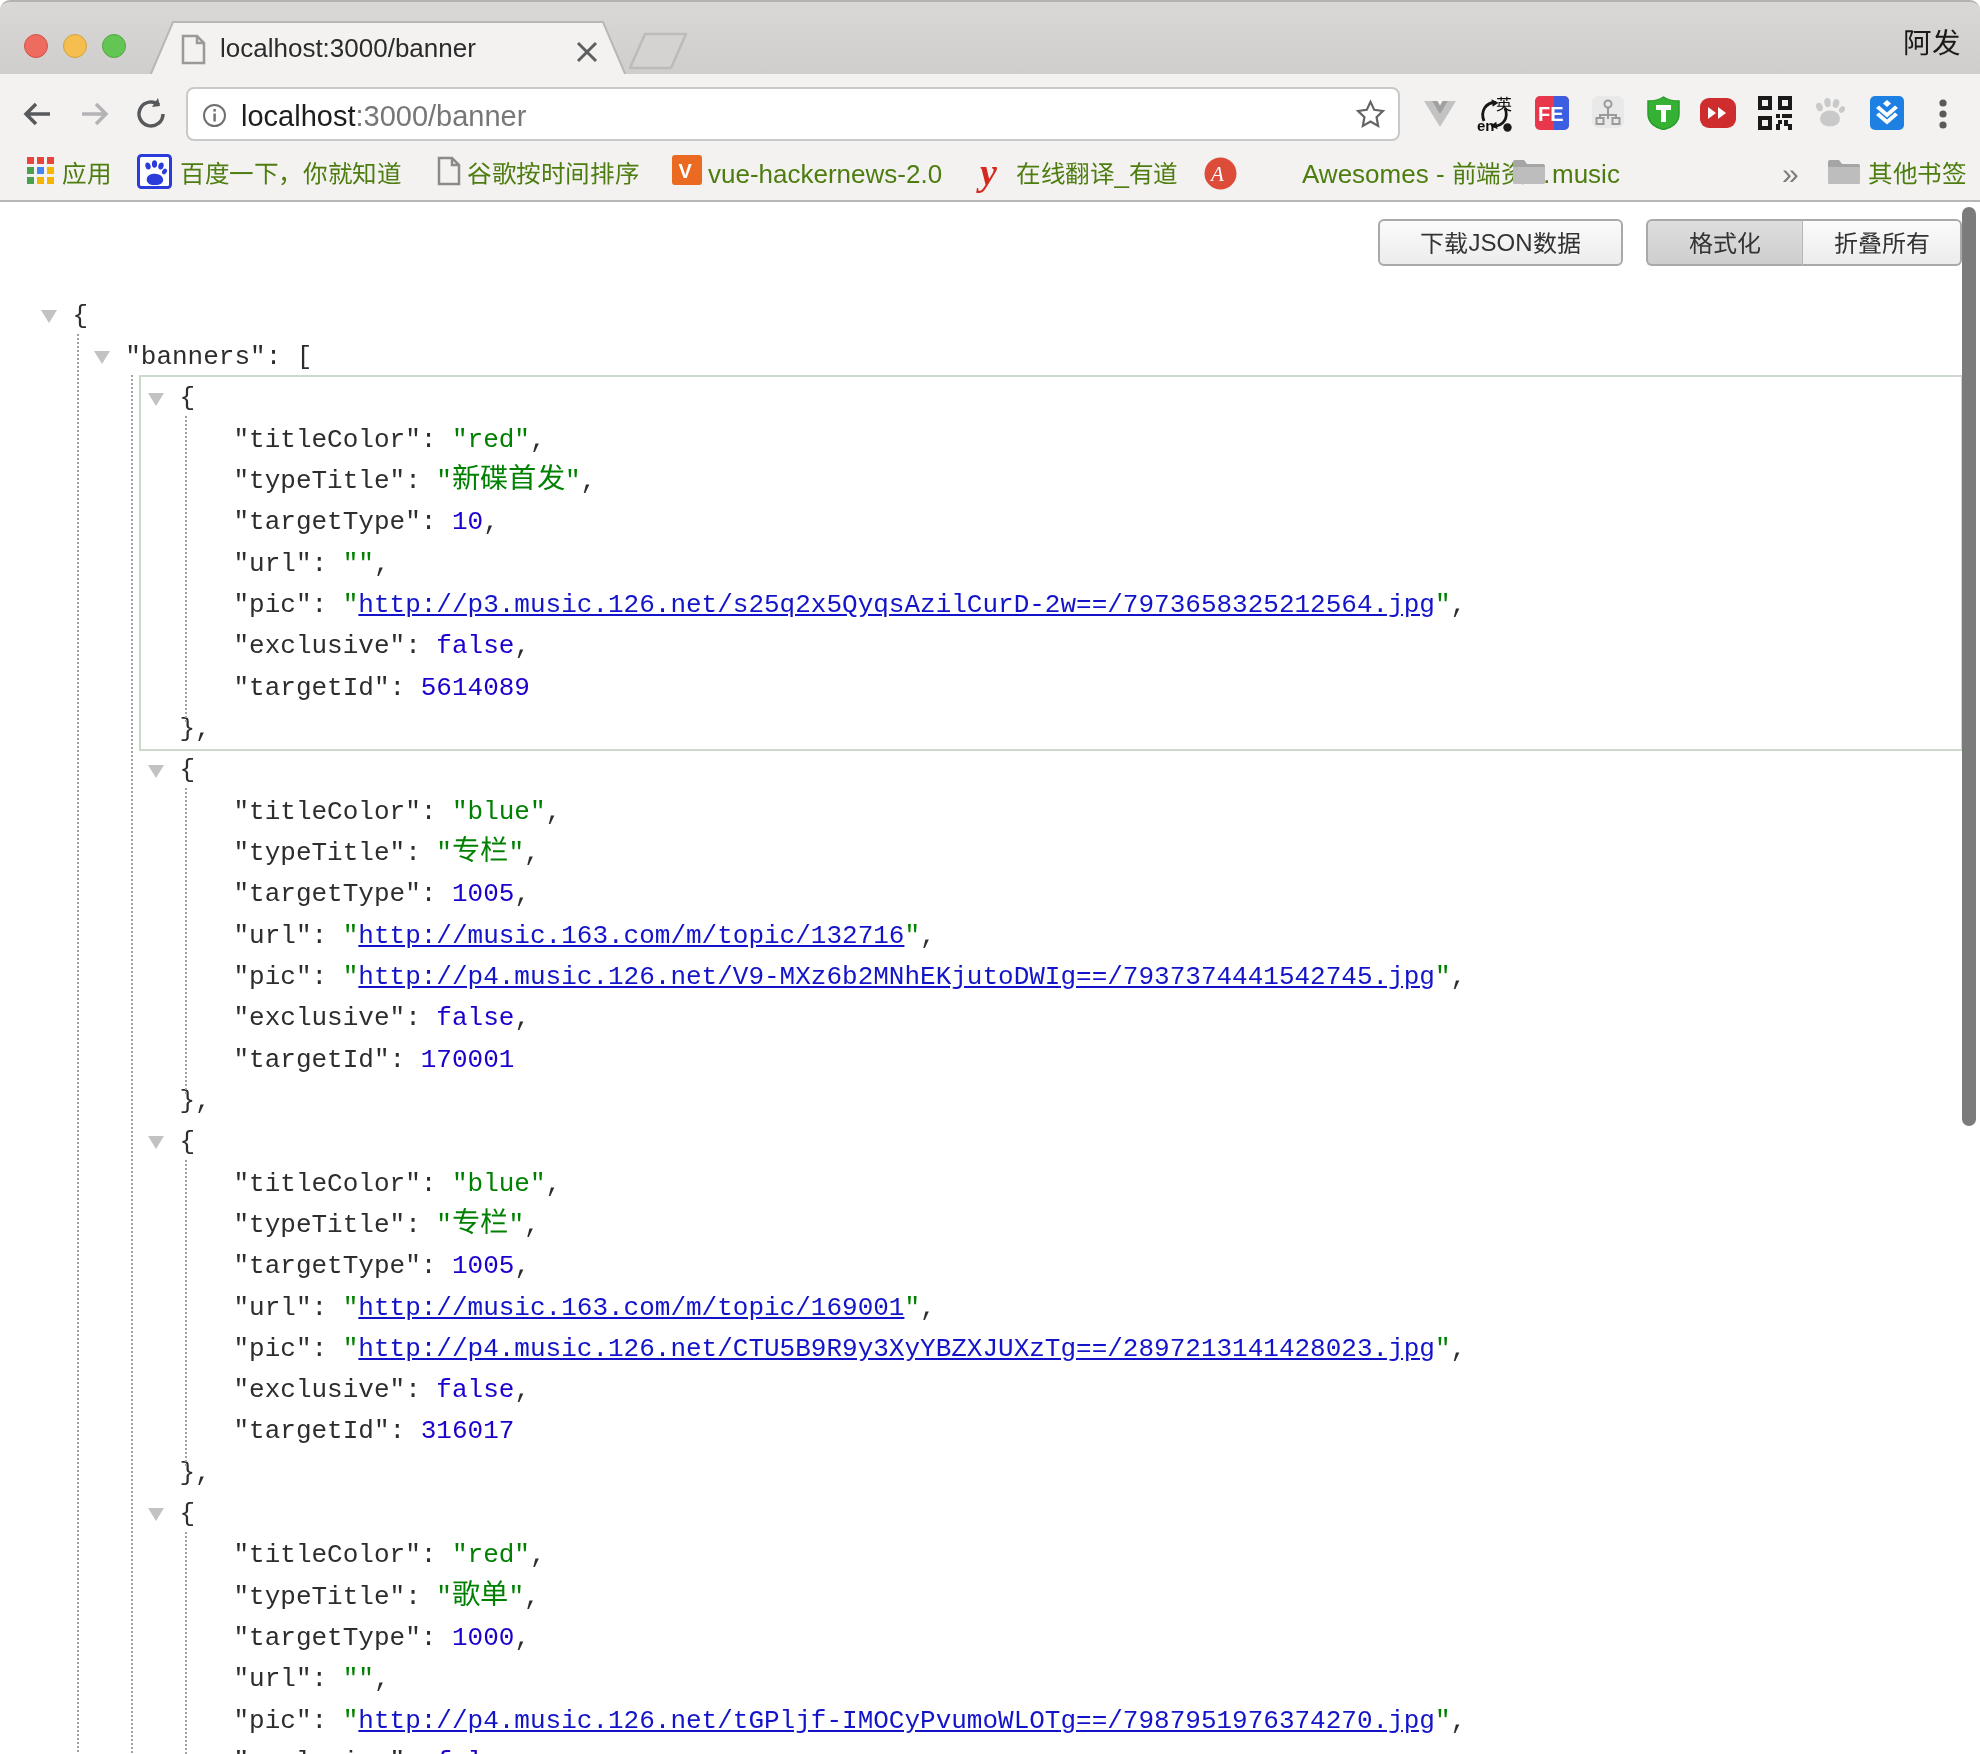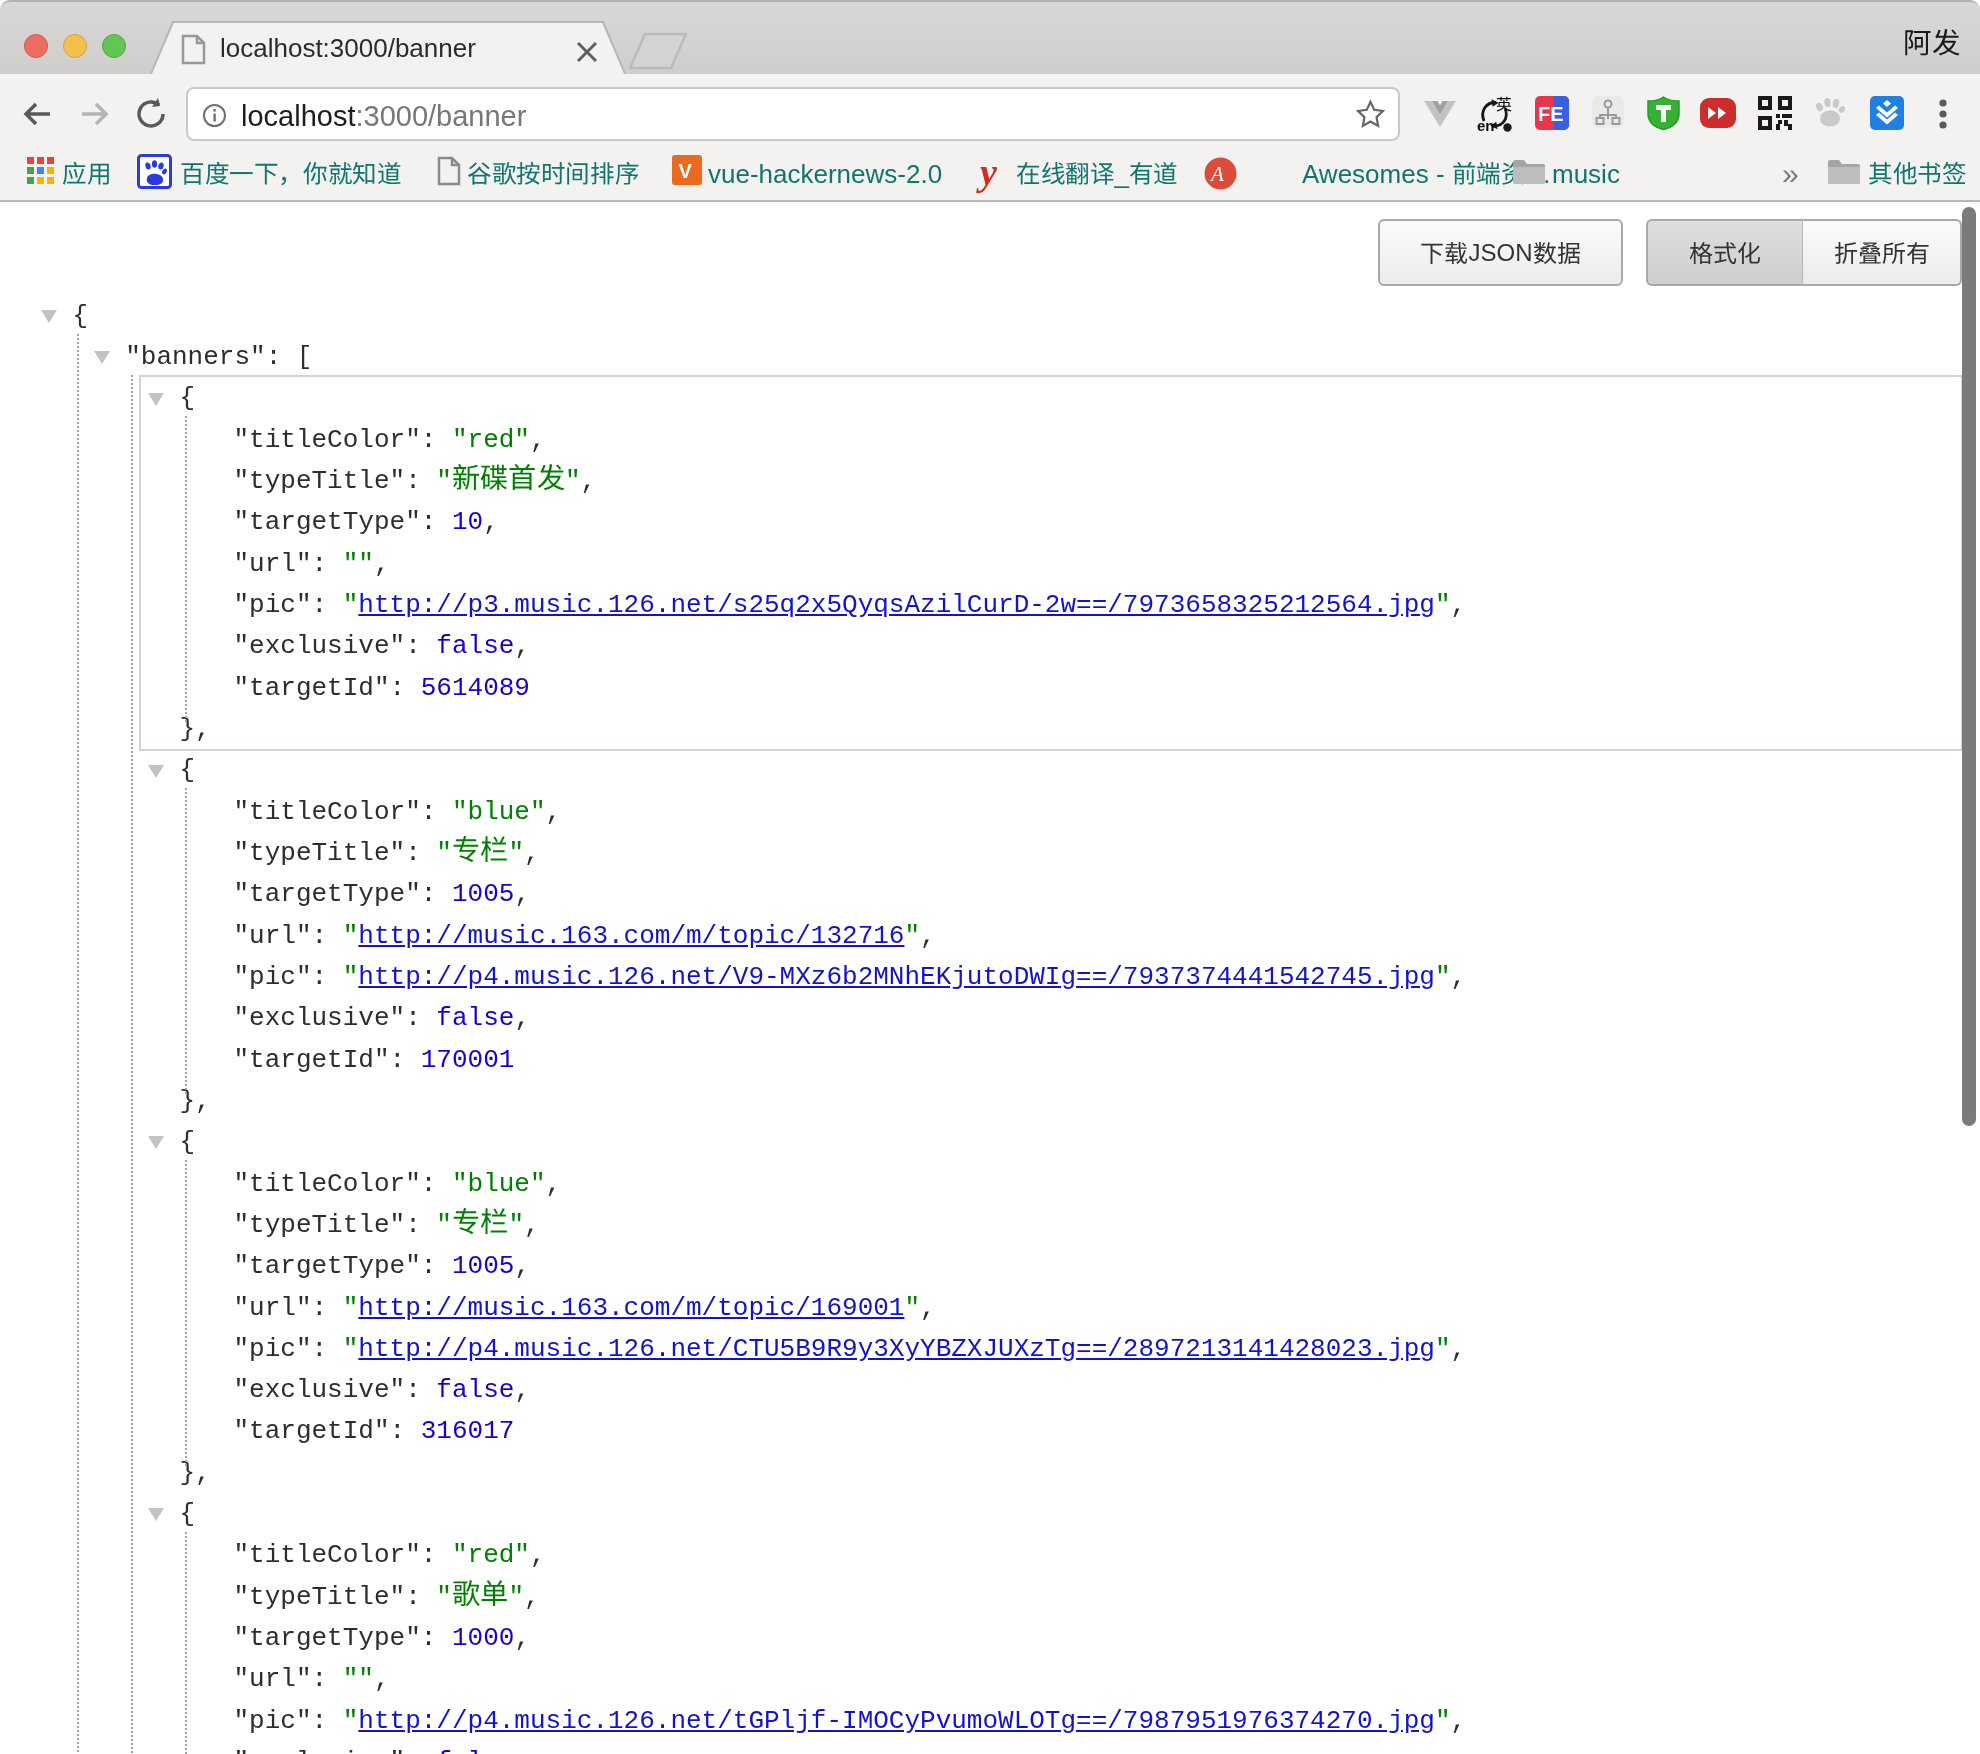--- a/index.html
+++ b/index.html
@@ -25,41 +25,41 @@
 #toolbar { position:absolute; left:0; top:74px; width:1980px; height:128px;
   background:#f3f2f1; border-bottom:2px solid #b7b7b7; }
 #omni { position:absolute; left:186px; top:13px; width:1214px; height:54px;
   background:#fff; border:2px solid #c9c9c9; border-radius:8px; }
 #urltext { position:absolute; left:53px; top:11px; font-size:29px; color:#1d1d1f; white-space:pre; }
 #urltext .gray { color:#777; }
 .toolicon { position:absolute; top:22px; }
 
 
 #bookmarks { position:absolute; left:0; top:148px; width:1980px; height:52px; background:#f3f2f1; }
-.bm { position:absolute; top:0; height:52px; line-height:52px; font-size:26px; color:#0f766e; white-space:nowrap; }
+.bm { position:absolute; top:0; height:52px; line-height:52px; font-size:26px; color:#4d7c0f; white-space:nowrap; }
 .bmicon { position:absolute; top:10px; }
 
 
 #content { position:absolute; left:0; top:202px; width:1980px; height:1552px; background:#fff; }
 
 
 .jl { position:absolute; font-family:"Liberation Mono", monospace; font-size:26px;
       line-height:41.32px; height:41.32px; white-space:pre; color:#2d2d2d; }
 .k { color:#2d2d2d; } .p { color:#2d2d2d; }
 .s { color:#008000; }
 .n { color:#1A01CC; font-weight:normal; }
 .a { color:#1313c9; text-decoration:underline; }
 .tri { position:absolute; width:0; height:0; border-left:8px solid transparent;
        border-right:8px solid transparent; border-top:13px solid #c2c2c2; }
 .gd { position:absolute; width:2px; background:repeating-linear-gradient(to bottom,#a2a2a2 0,#a2a2a2 2px,transparent 2px,transparent 4px); }
 #hlbox { position:absolute; left:138.5px; top:173px; width:1824px; height:376px;
         border:2px solid #cbd8cb; }
 
 
-.btn { position:absolute; top:17px; height:67px; border:2px solid #a9a9a9; border-radius:6px;
+.btn { position:absolute; top:17px; height:47px; border:2px solid #a9a9a9; border-radius:6px;
   background:linear-gradient(#fbfbfb,#ececec); font-size:24px; color:#333;
   display:flex; align-items:center; justify-content:center; }
 #scroll { position:absolute; left:1962px; top:5px; width:14px; height:919px;
   background:#7b7b7b; border-radius:7px; }
 </style></head><body>
 <svg width="0" height="0" style="position:absolute">
     <defs>
       <path id="u963F" d="M38.1 10.8V17.9H80.5V86.6C80.5 88.6 79.8 89.2 77.6 89.2C75.5 89.4 68.1 89.4 60.2 89.1C61.2 91.1 62.3 94.1 62.7 95.9C73 96 79.1 96 82.7 94.8C86.2 93.8 87.7 91.7 87.7 86.6V17.9H96.3V10.8ZM41.5 32V75.9H48V68.3H69.8V32ZM48 38.6H63.1V61.8H48ZM8.1 8.3V96H14.8V15.1H28.1C25.9 21.8 23 30.6 20.1 37.7C27.3 45.7 29.1 52.6 29.1 58.1C29.1 61.1 28.6 64 27 65.1C26.2 65.6 25.1 65.9 23.9 66C22.3 66.1 20.3 66 18.1 65.8C19.2 67.8 19.9 70.7 19.9 72.5C22.2 72.6 24.7 72.6 26.7 72.3C28.7 72.1 30.5 71.5 31.9 70.5C34.7 68.4 35.8 64.2 35.8 58.8C35.8 52.5 34.2 45.3 26.9 36.9C30.3 28.9 33.9 19.1 36.8 10.9L32 8L30.8 8.3Z"></path>
       <path id="u53D1" d="M67.3 9C71.6 13.6 77.3 20 80.1 23.8L86 19.7C83.2 16.1 77.4 9.9 73.1 5.4ZM14.4 35.7C15.4 34.6 18.8 34 25.1 34H39.1C32.5 54.8 21.4 71.2 3 82.3C4.9 83.6 7.6 86.5 8.6 88.1C21.6 80.1 31.1 69.9 38.1 57.5C42.1 65 47.1 71.5 53.1 77C44.5 83.1 34.4 87.3 24 89.8C25.4 91.4 27.2 94.2 28 96.2C39.2 93.1 49.8 88.5 58.9 81.9C68 88.6 78.9 93.4 91.7 96.3C92.8 94.2 94.8 91.2 96.4 89.6C84.2 87.3 73.6 83 64.8 77.2C73.5 69.5 80.3 59.5 84.4 46.7L79.3 44.3L77.9 44.7H44.1C45.4 41.3 46.7 37.7 47.7 34H93L93.1 26.8H49.7C51.3 19.9 52.6 12.7 53.7 5L45.3 3.6C44.3 11.8 42.9 19.5 41.1 26.8H22.9C25.7 21.5 28.5 14.8 30.3 8.3L22.3 6.8C20.6 14.5 16.7 22.6 15.6 24.6C14.4 26.8 13.3 28.3 11.9 28.6C12.8 30.4 14 34.1 14.4 35.7ZM58.8 72.6C52 66.8 46.6 59.9 42.7 51.9H74.2C70.6 60.1 65.2 66.9 58.8 72.6Z"></path>
       <path id="u5E94" d="M26.4 39C30.5 49.8 35.3 64.1 37.2 73.4L44.3 70.5C42.1 61.2 37.3 47.3 32.9 36.3ZM48.1 33.4C51.3 44.3 55 58.5 56.4 67.8L63.6 65.6C62.1 56.3 58.4 42.4 54.9 31.5ZM46.8 5.2C48.7 8.7 50.7 13.3 52.1 16.9H12.1V44.2C12.1 58.4 11.4 78.3 3.6 92.5C5.4 93.2 8.8 95.4 10.2 96.7C18.4 81.8 19.7 59.4 19.7 44.2V24H94.2V16.9H60.6C59.3 13.3 56.5 7.6 54.1 3.2ZM20.9 84.1V91.3H95.5V84.1H68.4C77.6 68.6 85 50.4 89.8 33.8L81.9 30.9C78.1 48.2 70.4 68.6 60.7 84.1Z"></path>

